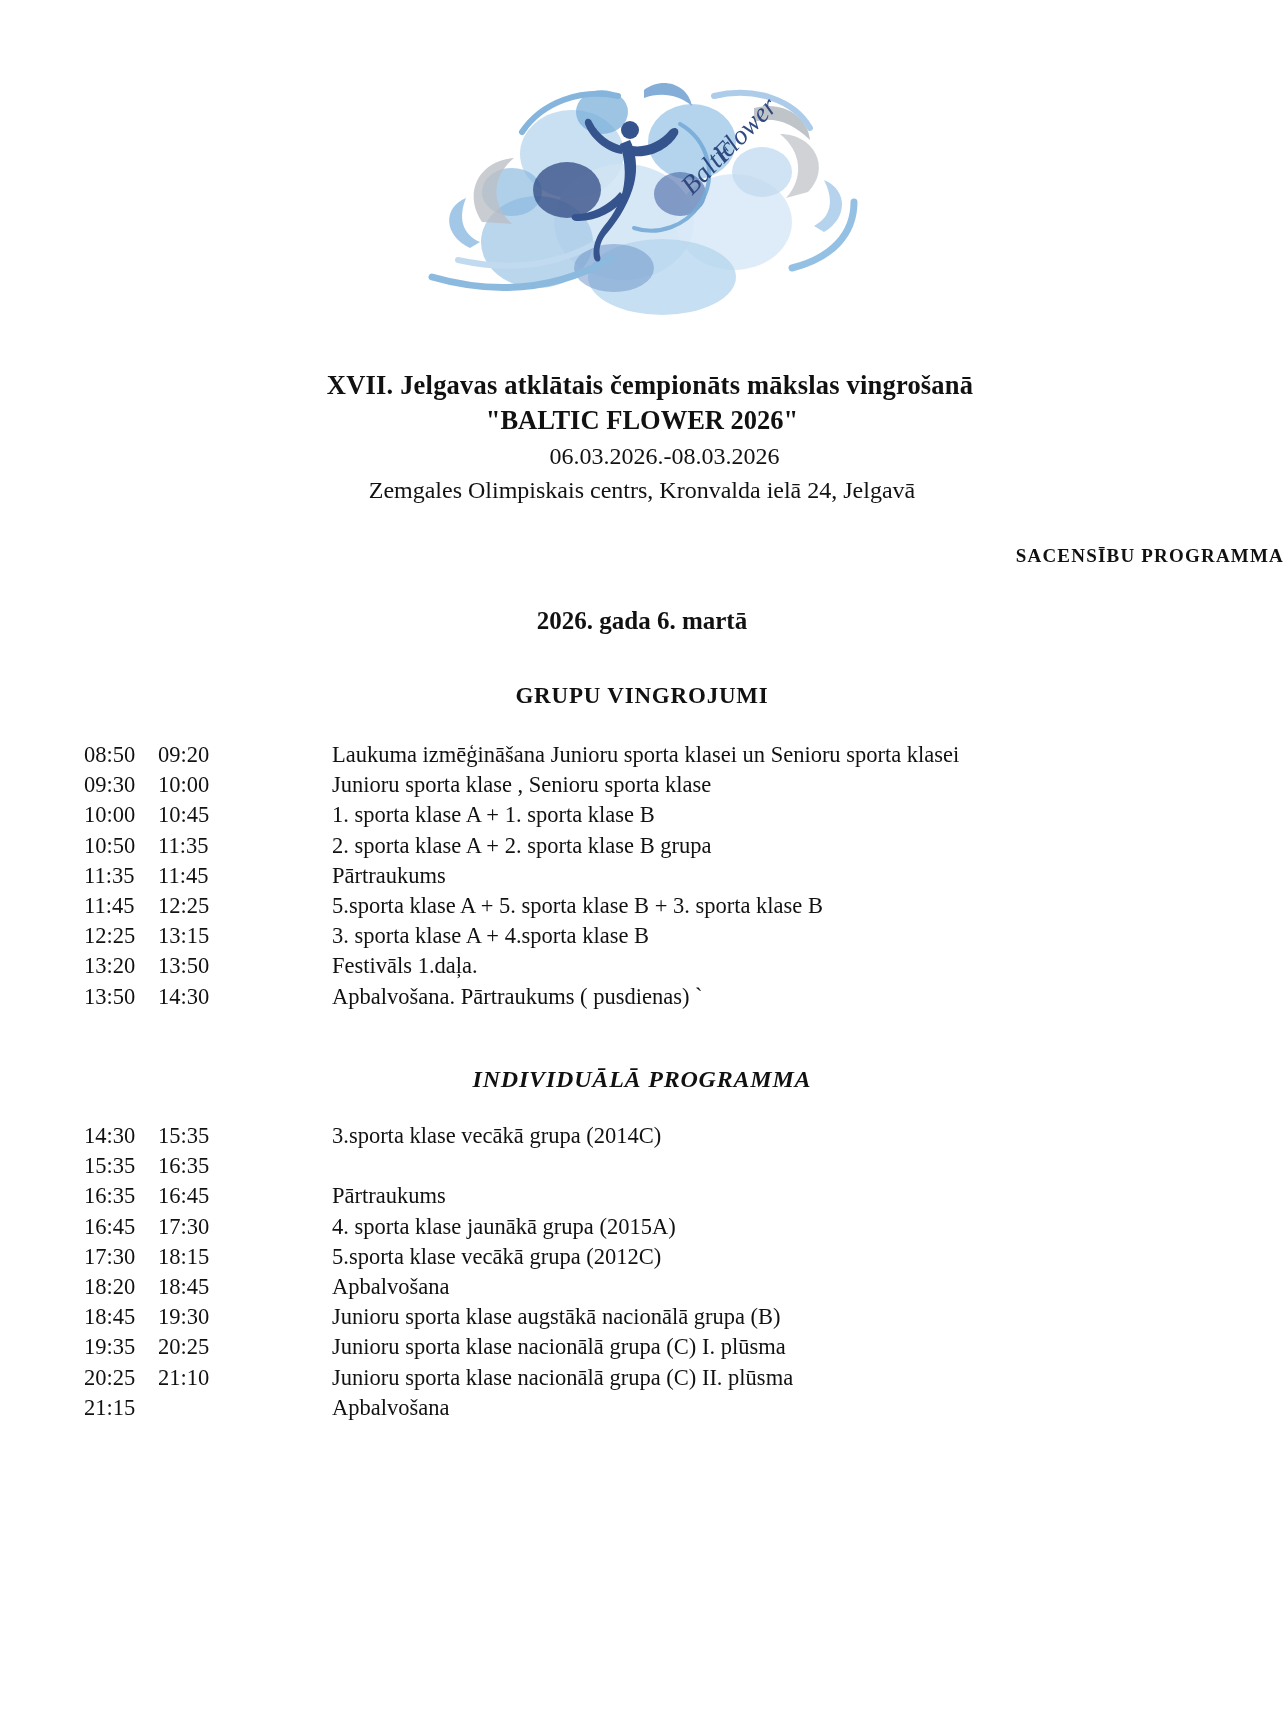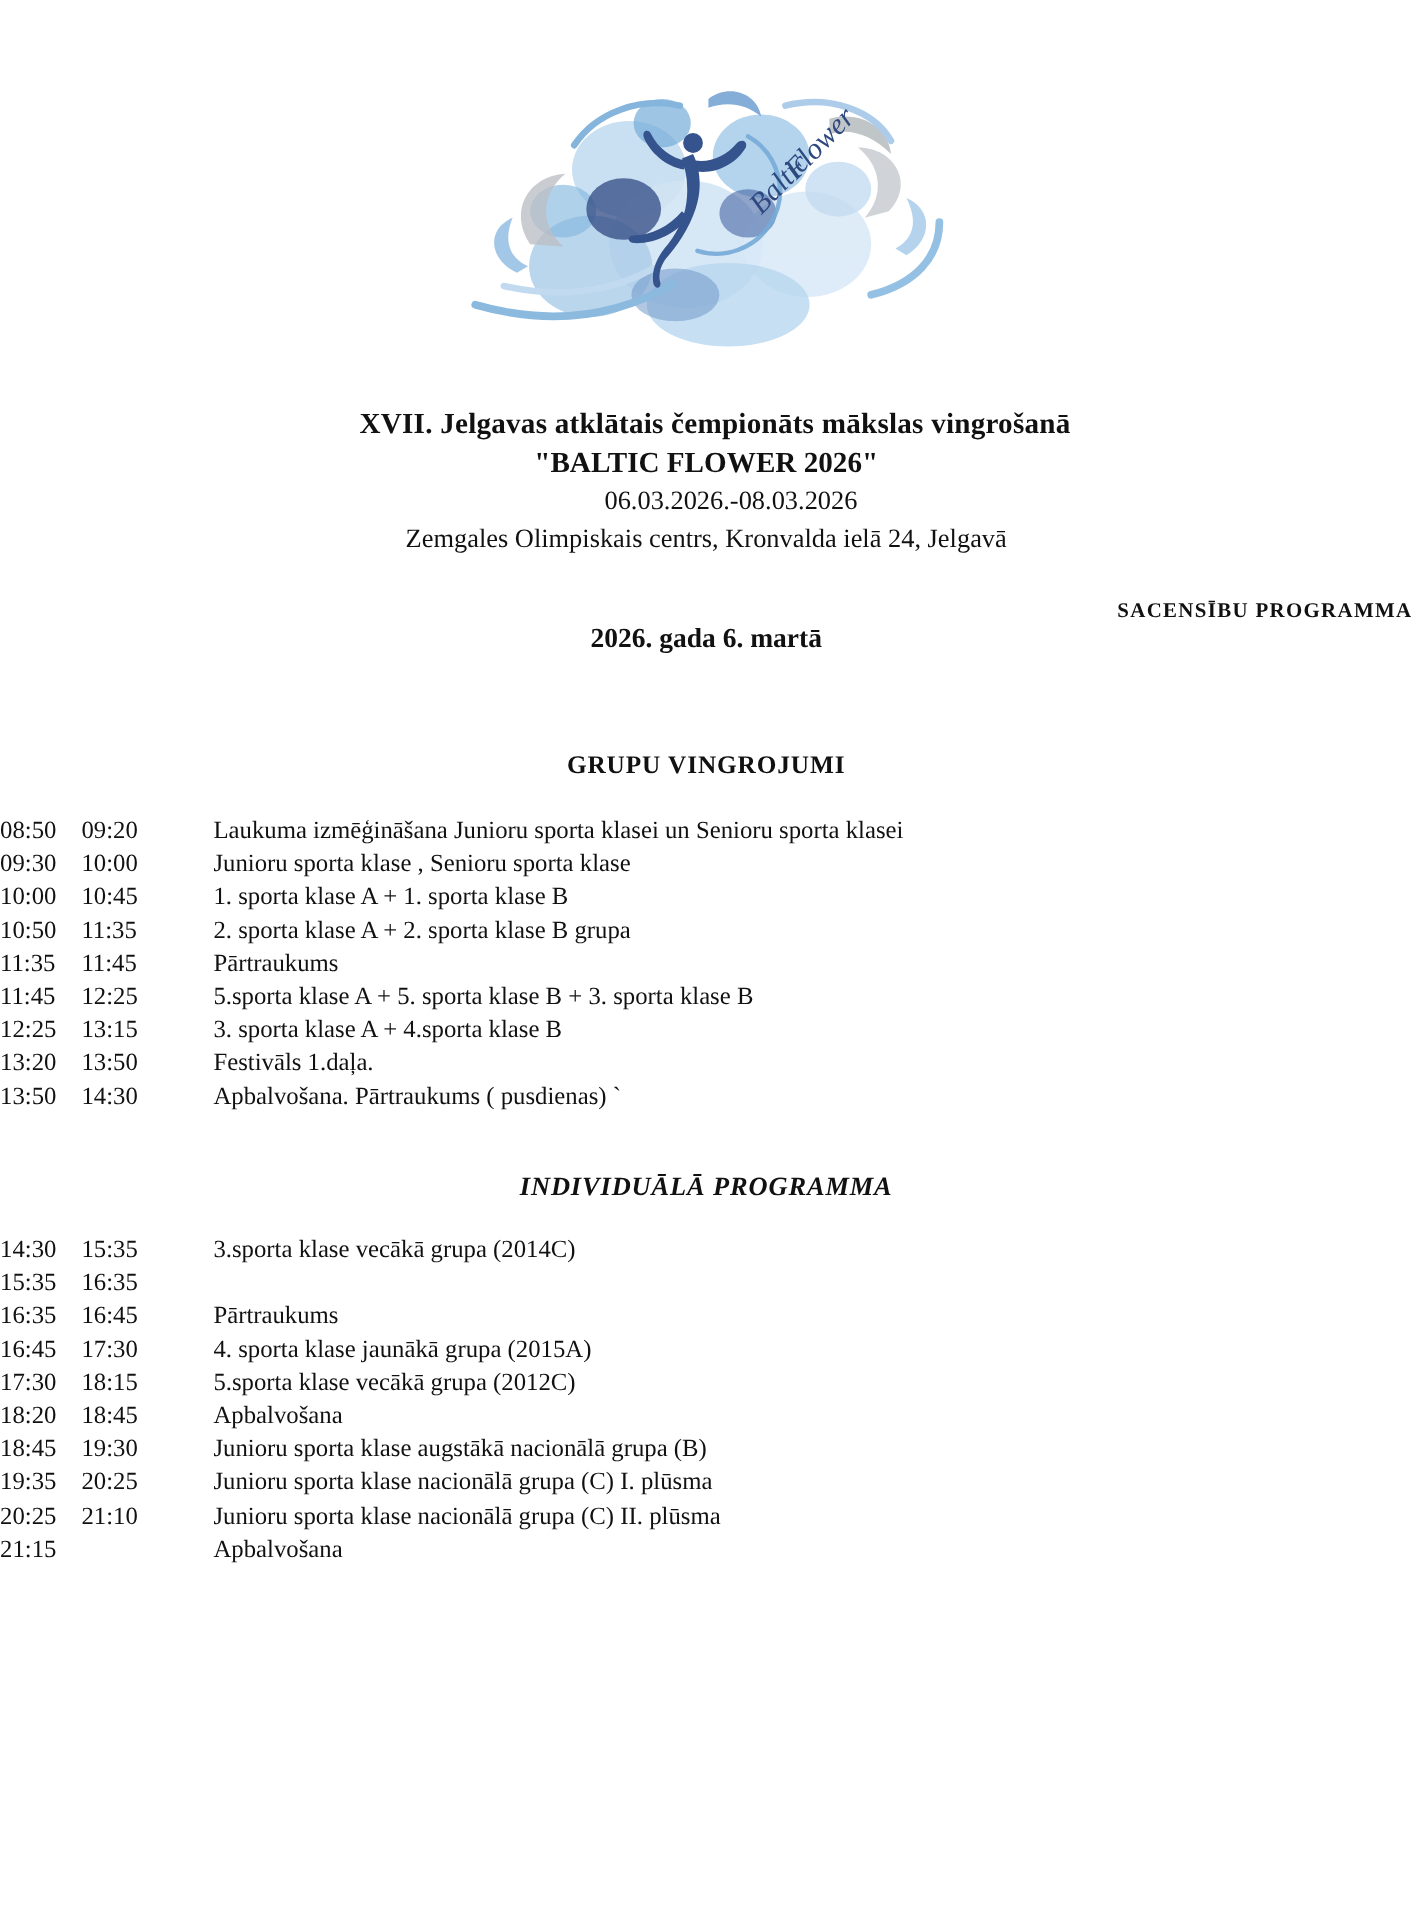--- a/index.html
+++ b/index.html
@@ -65,20 +65,21 @@
     font-weight: normal;
   }
   .t-program {
     margin-top: 37px;
     font-size: 19px;
     font-weight: bold;
     letter-spacing: 1.2px;
     text-align: right;
   }
   .t-date2 {
+    margin-top: 40px;
     font-size: 25px;
     font-weight: bold;
   }
   .section-head {
     position: absolute;
     left: 0;
     width: 1284px;
     text-align: center;
     font-size: 23px;
     font-weight: bold;
@@ -98,28 +99,29 @@
   .row {
     display: flex;
     align-items: baseline;
     height: 30.2px;
     font-size: 22.5px;
     line-height: 30.2px;
     white-space: nowrap;
   }
   .c-start {
     width: 74px;
+    margin-left: 84px;
     text-align: left;
   }
   .c-end {
     width: 86px;
     text-align: left;
   }
   .c-desc {
-    margin-left: 34px;
+    margin-left: 88px;
     text-align: left;
   }
 </style>
 </head>
 <body>
 
 <div class="page">
 
   <div class="logo-wrap">
     <svg viewBox="0 0 560 245" xmlns="http://www.w3.org/2000/svg">

